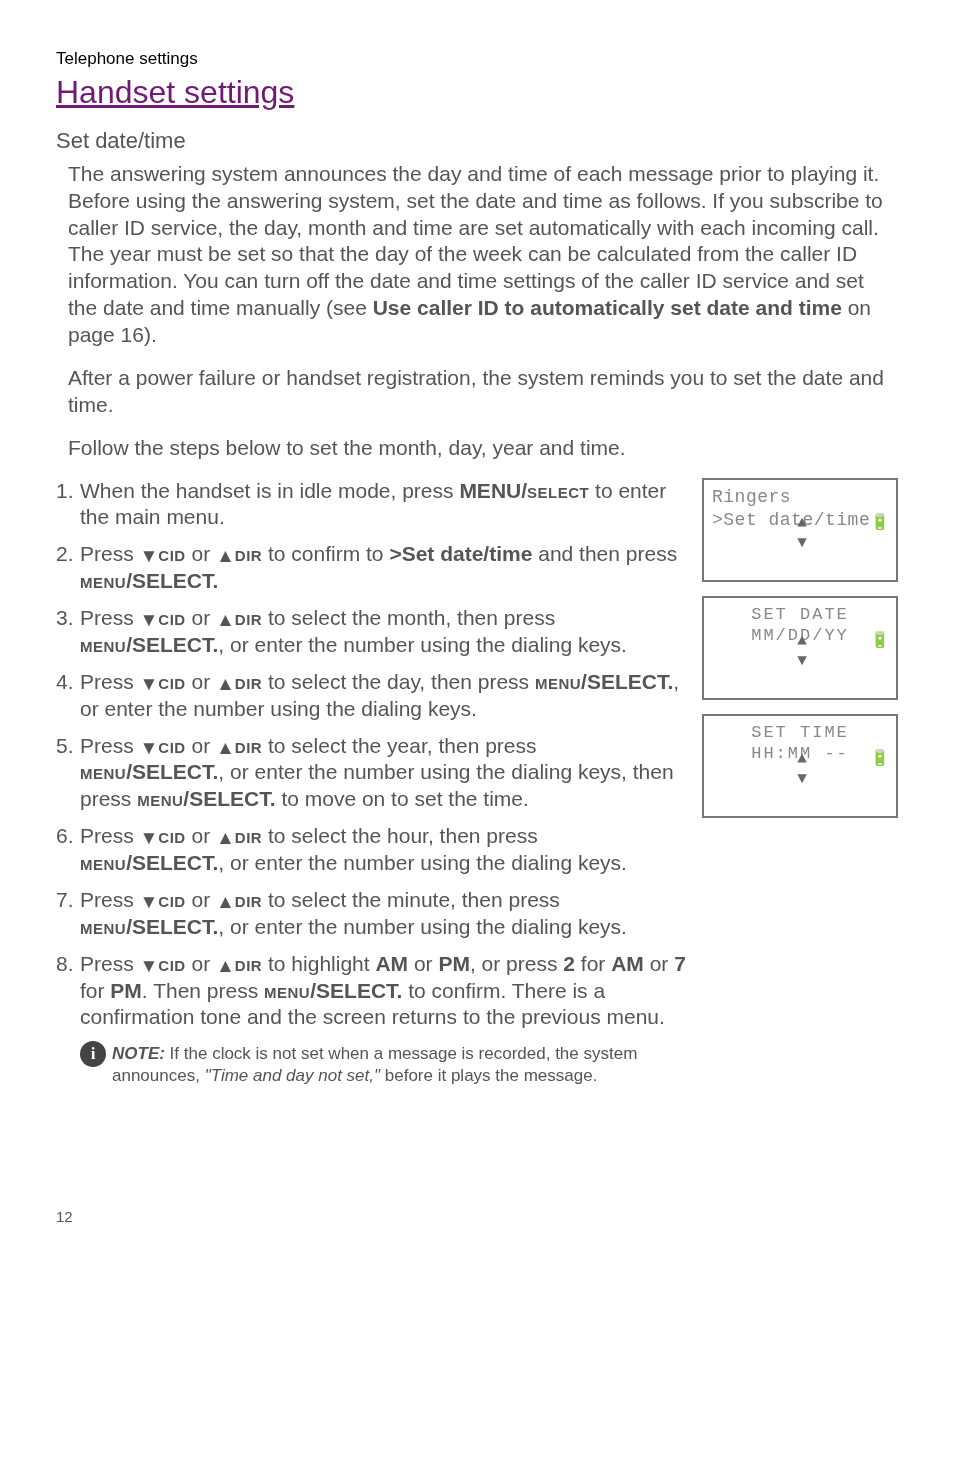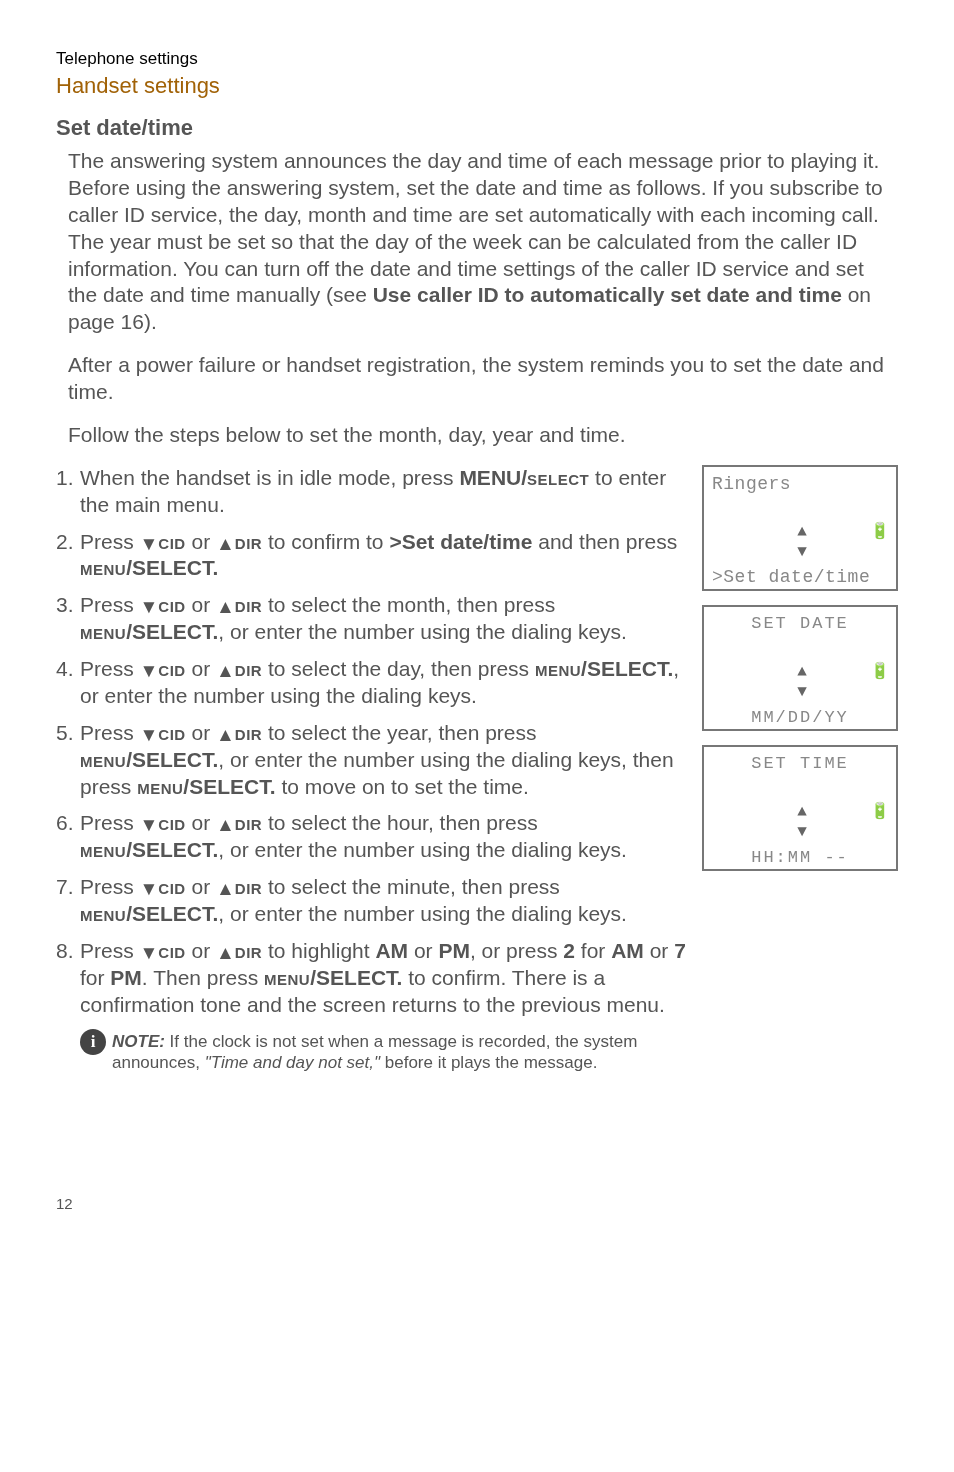--- a/index.html
+++ b/index.html
@@ -10,28 +10,29 @@
     width: 954px;
     box-sizing: border-box;
     line-height: 1.28;
   }
   .kicker {
     font-size: 17px;
     color: #000000;
     margin: 0 0 2px 0;
   }
   .h1 {
-    font-size: 22px;
-    color: #a16207;
+    font-size: 32px;
+    color: #701a75;
     margin: 0 0 14px 0;
     font-weight: 400;
+    text-decoration: underline;
   }
   .h2 {
     font-size: 22px;
-    font-weight: 700;
+    font-weight: 400;
     color: #555;
     margin: 0 0 6px 0;
   }
   .body-text {
     font-size: 21px;
     color: #555;
     margin: 0 0 16px 12px;
   }
   .steps-area {
     display: flex;
@@ -57,27 +58,27 @@
   .sc { font-variant: small-caps; letter-spacing: 0.5px; }
   .tri { display:inline-block; font-size: 19px; line-height: 1; vertical-align: -1px; }
   .screens {
     width: 196px;
     display: flex;
     flex-direction: column;
     gap: 14px;
   }
   .screen {
     border: 2px solid #777;
-    height: 126px;
+    height: 104px;
     position: relative;
     font-family: "Courier New", monospace;
     color: #888;
     display: flex;
     flex-direction: column;
-    justify-content: space-between;
+    justify-content: flex-start;
     padding: 6px 8px 0 8px;
     box-sizing: border-box;
   }
   .screen .line1 { font-size: 18px; letter-spacing: 0.5px; }
   .screen .line2 { font-size: 18px; letter-spacing: 0.5px; }
   .screen.centered .line1, .screen.centered .line2 { text-align: center; letter-spacing: 2px; font-size: 17px; }
   .screen .icons {
     position: absolute;
     bottom: 26px;
     left: 0; right: 0;

